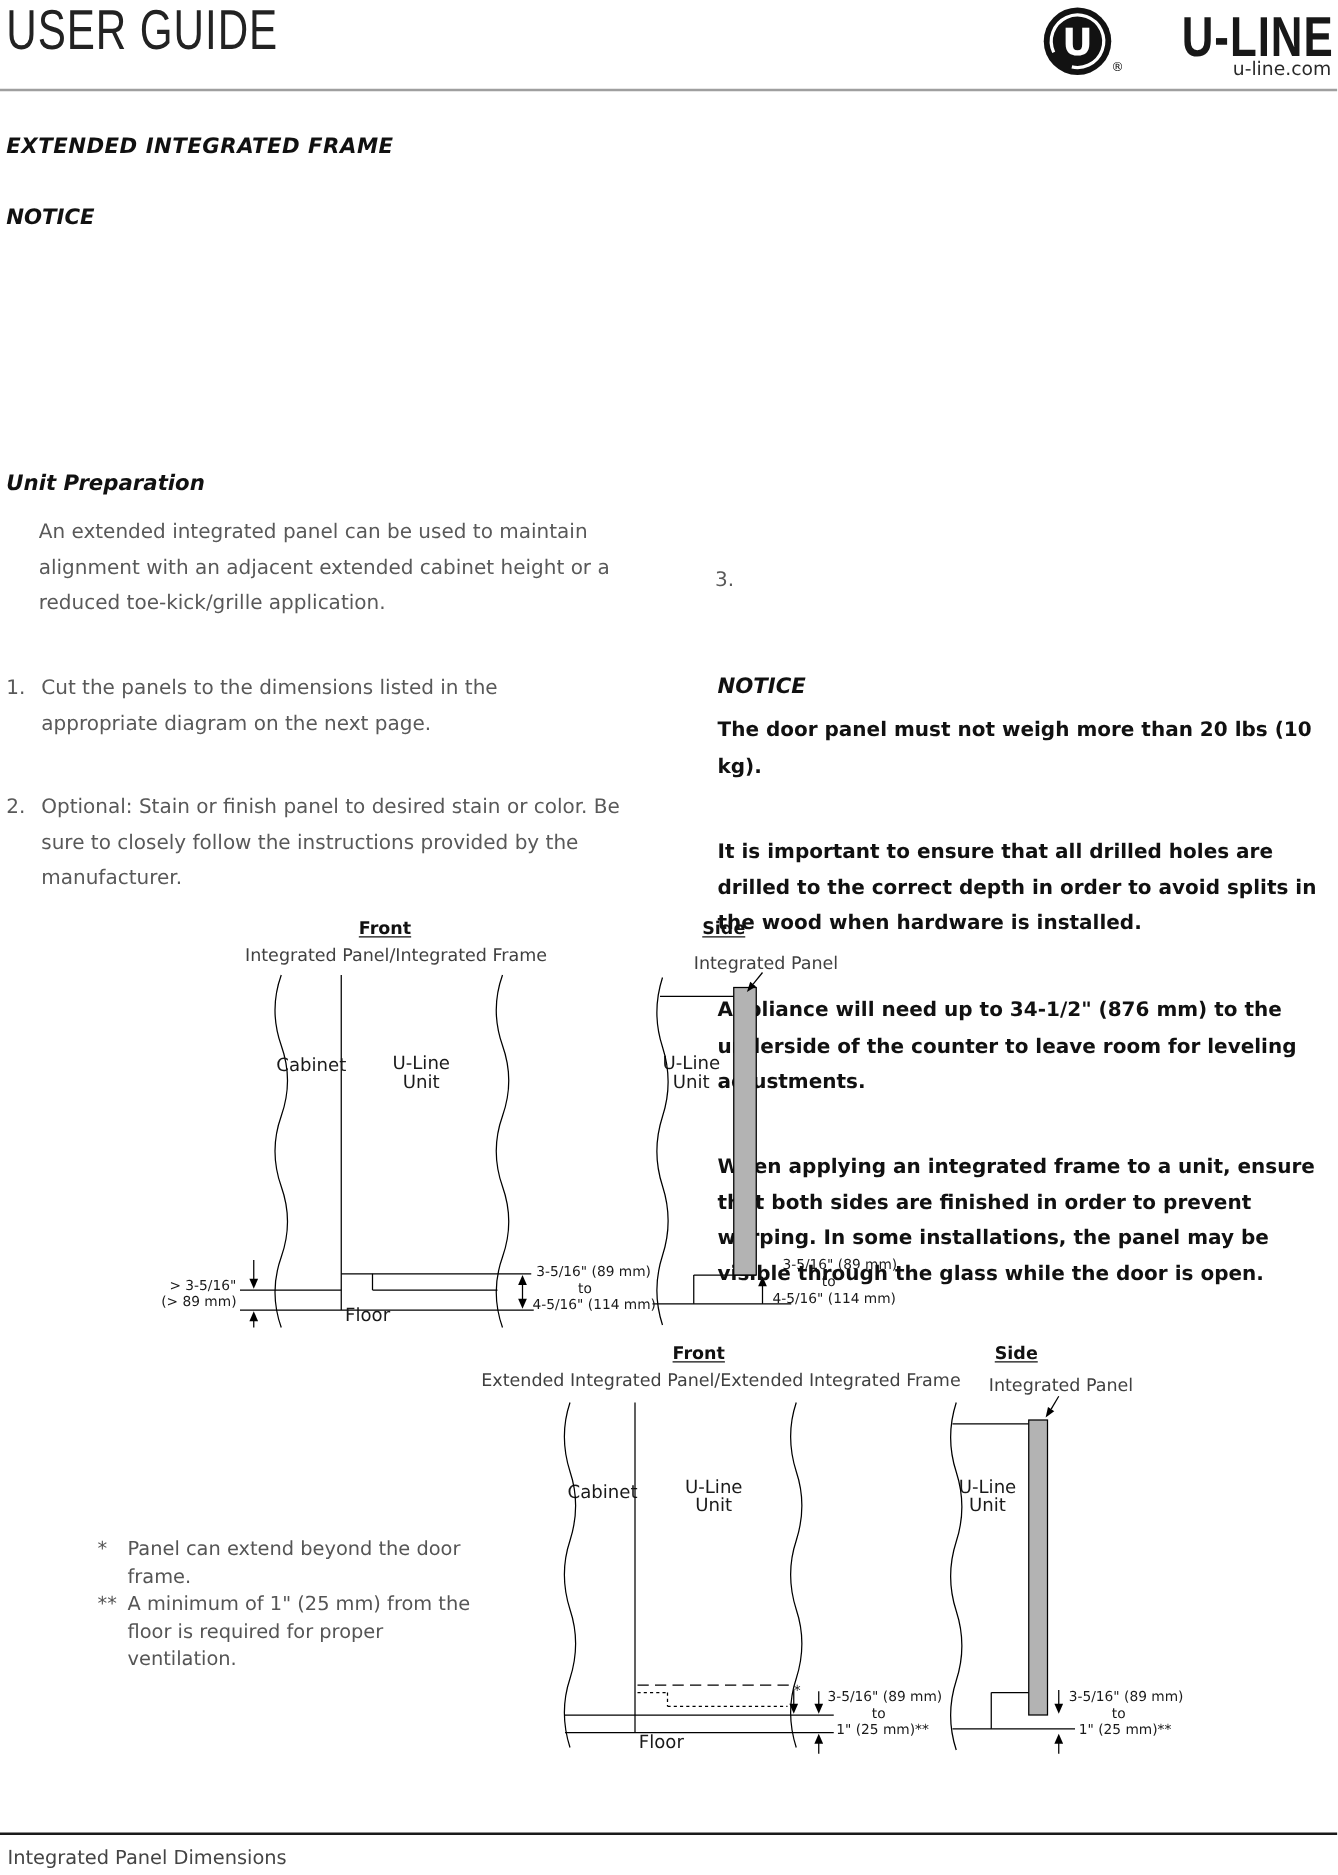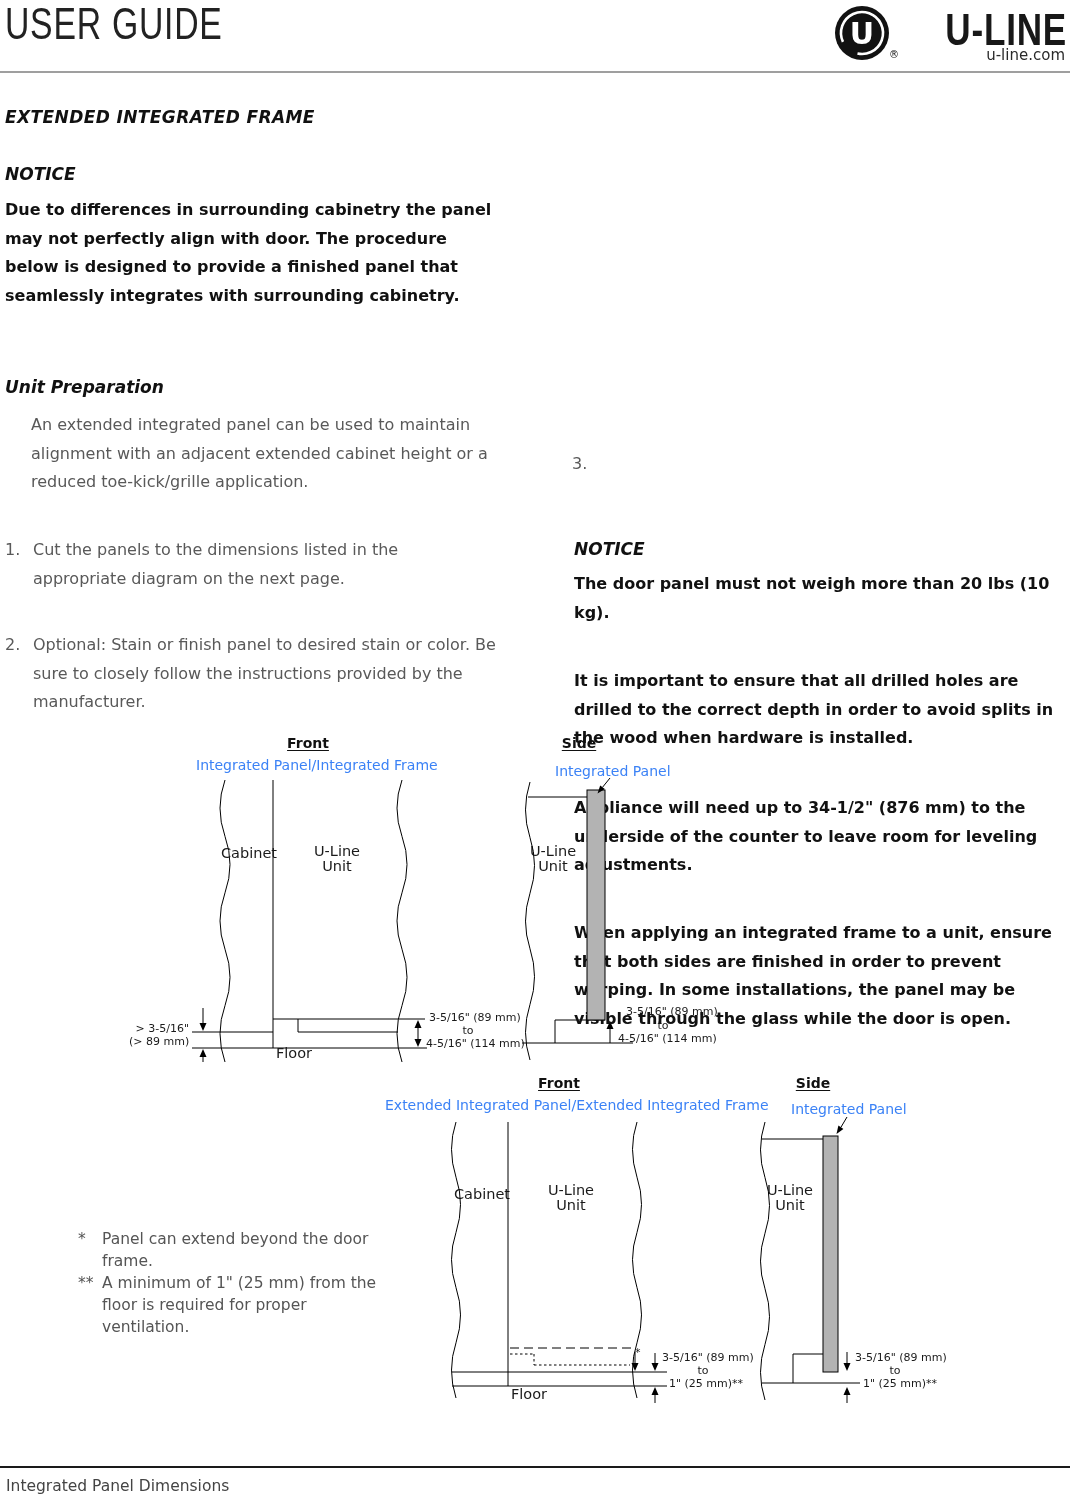--- a/index.html
+++ b/index.html
@@ -8,21 +8,21 @@
     position:relative; width:1070px; height:1500px; background:#fff;
     font-family:"DejaVu Sans", sans-serif; color:#1a1a1a; overflow:hidden;
   }
   .abs { position:absolute; }
   .b16 { font-weight:bold; font-size:16px; line-height:28.5px; color:#111; }
   .r16 { font-size:16px; line-height:28.5px; color:#595959; }
   .h17 { font-weight:bold; font-size:17px; color:#111;font-style:italic; }
   .step { display:flex; font-size:16px; line-height:28.5px; color:#595959; }
   .step .num { width:28px; flex:0 0 28px; }
   .dlabel { font-size:14.5px; color:#1a1a1a; white-space:nowrap; }
-  .dsub  { font-size:14px; color:#3b82f6; white-space:nowrap; }
+  .dsub  { font-size:14px; color:#404040; white-space:nowrap; }
   .dview { font-size:14px; font-weight:bold; color:#111; text-decoration:underline; text-underline-offset:2px; text-align:center; }
   .dim { font-size:11px; color:#1a1a1a; white-space:nowrap; }
   .ctr { text-align:center; }
   .rt  { text-align:right; }
   .z1 { z-index:1; } .z2 { z-index:2; } .z3 { z-index:3; } .z4 { z-index:4; }
   .fn { display:flex; font-size:15.5px; line-height:22px; color:#555; }
   .fn .marker { width:24px; flex:0 0 24px; }
   svg { display:block; }
   svg line, svg path { stroke:#000; stroke-width:1; fill:none; }
   svg polygon { fill:#000; stroke:none; }
@@ -55,21 +55,20 @@
 
   <div class="abs" style="right:3px; top:4px;" id="brand-text">U-LINE</div>
   <div class="abs" style="right:5px; top:46px;" id="brand-site">u-line.com</div>
 
   <div class="rule" style="top:71px; background:#9f9f9f;"></div>
 
   <div class="abs h17" style="left:5px; top:107px; letter-spacing:0.4px;">EXTENDED INTEGRATED FRAME</div>
 
   <div class="abs h17" style="left:5px; top:164px;">NOTICE</div>
 
-  <div class="abs b16" style="left:5px; top:196px; width:496px;">Due to differences in surrounding cabinetry the panel may not perfectly align with door. The procedure below is designed to provide a finished panel that seamlessly integrates with surrounding cabinetry.</div>
 
   <div class="abs h17" style="left:5px; top:377px;">Unit Preparation</div>
 
   <div class="abs r16" style="left:5px; top:411px; width:512px;margin-left:26px;">An extended integrated panel can be used to maintain alignment with an adjacent extended cabinet height or a reduced toe-kick/grille application.</div>
 
   <div class="abs step" style="left:5px; top:536px; width:470px;">
     <span class="num">1.</span>
     <span>Cut the panels to the dimensions listed in the appropriate diagram on the next page.</span>
   </div>
 

